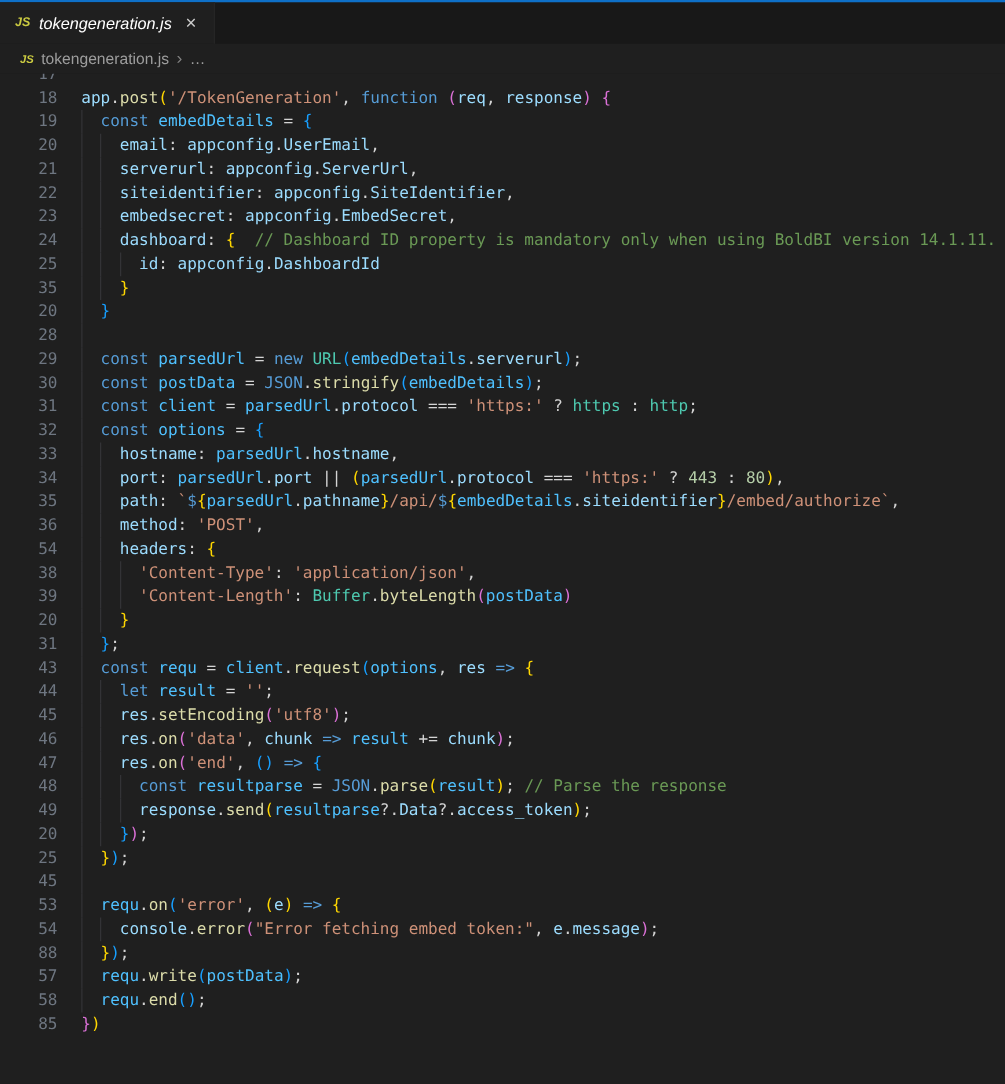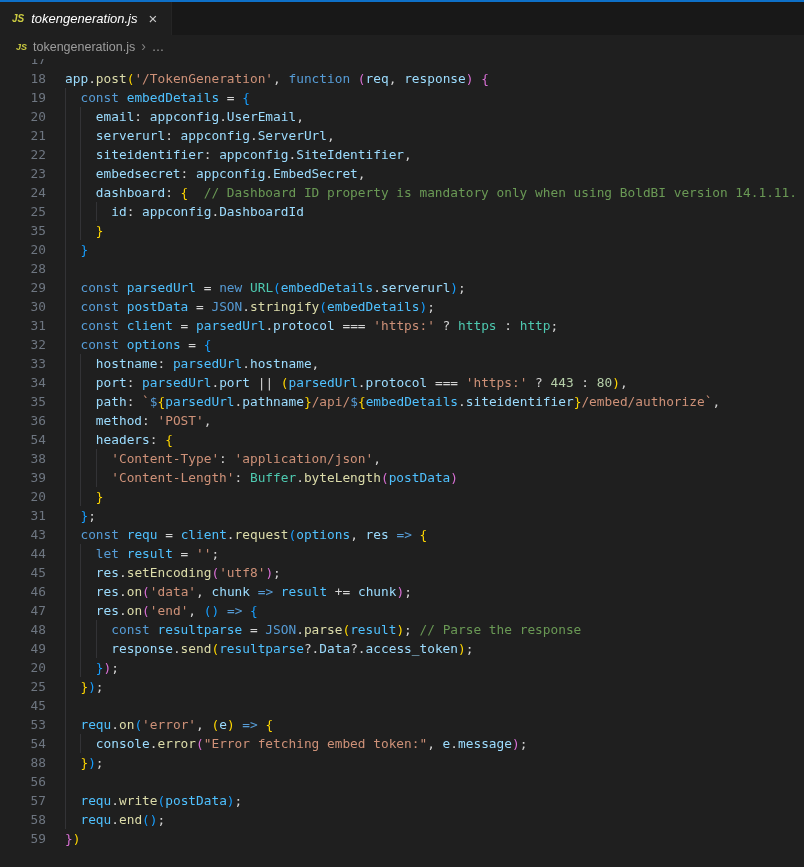--- a/index.html
+++ b/index.html
@@ -84,17 +84,16 @@
     <div class="row"><span class="guide" style="left: 65px;"></span><span class="guide" style="left: 80.4px;"></span><span class="ln">46</span><span class="code"><span style="color: rgb(212, 212, 212);">    </span><span style="color: rgb(156, 220, 254);">res</span><span style="color: rgb(212, 212, 212);">.</span><span style="color: rgb(220, 220, 170);">on</span><span style="color: rgb(218, 112, 214);">(</span><span style="color: rgb(206, 145, 120);">'data'</span><span style="color: rgb(212, 212, 212);">, </span><span style="color: rgb(156, 220, 254);">chunk</span><span style="color: rgb(212, 212, 212);"> </span><span style="color: rgb(86, 156, 214);">=&gt;</span><span style="color: rgb(212, 212, 212);"> </span><span style="color: rgb(79, 193, 255);">result</span><span style="color: rgb(212, 212, 212);"> += </span><span style="color: rgb(156, 220, 254);">chunk</span><span style="color: rgb(218, 112, 214);">)</span><span style="color: rgb(212, 212, 212);">;</span></span></div>
     <div class="row"><span class="guide" style="left: 65px;"></span><span class="guide" style="left: 80.4px;"></span><span class="ln">47</span><span class="code"><span style="color: rgb(212, 212, 212);">    </span><span style="color: rgb(156, 220, 254);">res</span><span style="color: rgb(212, 212, 212);">.</span><span style="color: rgb(220, 220, 170);">on</span><span style="color: rgb(218, 112, 214);">(</span><span style="color: rgb(206, 145, 120);">'end'</span><span style="color: rgb(212, 212, 212);">, </span><span style="color: rgb(23, 159, 255);">(</span><span style="color: rgb(23, 159, 255);">)</span><span style="color: rgb(212, 212, 212);"> </span><span style="color: rgb(86, 156, 214);">=&gt;</span><span style="color: rgb(212, 212, 212);"> </span><span style="color: rgb(23, 159, 255);">{</span></span></div>
     <div class="row"><span class="guide" style="left: 65px;"></span><span class="guide" style="left: 80.4px;"></span><span class="guide" style="left: 95.8px;"></span><span class="ln">48</span><span class="code"><span style="color: rgb(212, 212, 212);">      </span><span style="color: rgb(86, 156, 214);">const</span><span style="color: rgb(212, 212, 212);"> </span><span style="color: rgb(79, 193, 255);">resultparse</span><span style="color: rgb(212, 212, 212);"> = </span><span style="color: rgb(86, 156, 214);">JSON</span><span style="color: rgb(212, 212, 212);">.</span><span style="color: rgb(220, 220, 170);">parse</span><span style="color: rgb(255, 215, 0);">(</span><span style="color: rgb(79, 193, 255);">result</span><span style="color: rgb(255, 215, 0);">)</span><span style="color: rgb(212, 212, 212);">; </span><span style="color: rgb(106, 153, 85);">// Parse the response</span></span></div>
     <div class="row"><span class="guide" style="left: 65px;"></span><span class="guide" style="left: 80.4px;"></span><span class="guide" style="left: 95.8px;"></span><span class="ln">49</span><span class="code"><span style="color: rgb(212, 212, 212);">      </span><span style="color: rgb(156, 220, 254);">response</span><span style="color: rgb(212, 212, 212);">.</span><span style="color: rgb(220, 220, 170);">send</span><span style="color: rgb(255, 215, 0);">(</span><span style="color: rgb(79, 193, 255);">resultparse</span><span style="color: rgb(212, 212, 212);">?.</span><span style="color: rgb(156, 220, 254);">Data</span><span style="color: rgb(212, 212, 212);">?.</span><span style="color: rgb(156, 220, 254);">access_token</span><span style="color: rgb(255, 215, 0);">)</span><span style="color: rgb(212, 212, 212);">;</span></span></div>
     <div class="row"><span class="guide" style="left: 65px;"></span><span class="guide" style="left: 80.4px;"></span><span class="ln">20</span><span class="code"><span style="color: rgb(212, 212, 212);">    </span><span style="color: rgb(23, 159, 255);">}</span><span style="color: rgb(218, 112, 214);">)</span><span style="color: rgb(212, 212, 212);">;</span></span></div>
     <div class="row"><span class="guide" style="left: 65px;"></span><span class="ln">25</span><span class="code"><span style="color: rgb(212, 212, 212);">  </span><span style="color: rgb(255, 215, 0);">}</span><span style="color: rgb(23, 159, 255);">)</span><span style="color: rgb(212, 212, 212);">;</span></span></div>
     <div class="row"><span class="guide" style="left: 65px;"></span><span class="ln">45</span><span class="code"></span></div>
     <div class="row"><span class="guide" style="left: 65px;"></span><span class="ln">53</span><span class="code"><span style="color: rgb(212, 212, 212);">  </span><span style="color: rgb(79, 193, 255);">requ</span><span style="color: rgb(212, 212, 212);">.</span><span style="color: rgb(220, 220, 170);">on</span><span style="color: rgb(23, 159, 255);">(</span><span style="color: rgb(206, 145, 120);">'error'</span><span style="color: rgb(212, 212, 212);">, </span><span style="color: rgb(255, 215, 0);">(</span><span style="color: rgb(156, 220, 254);">e</span><span style="color: rgb(255, 215, 0);">)</span><span style="color: rgb(212, 212, 212);"> </span><span style="color: rgb(86, 156, 214);">=&gt;</span><span style="color: rgb(212, 212, 212);"> </span><span style="color: rgb(255, 215, 0);">{</span></span></div>
     <div class="row"><span class="guide" style="left: 65px;"></span><span class="guide" style="left: 80.4px;"></span><span class="ln">54</span><span class="code"><span style="color: rgb(212, 212, 212);">    </span><span style="color: rgb(156, 220, 254);">console</span><span style="color: rgb(212, 212, 212);">.</span><span style="color: rgb(220, 220, 170);">error</span><span style="color: rgb(218, 112, 214);">(</span><span style="color: rgb(206, 145, 120);">"Error fetching embed token:"</span><span style="color: rgb(212, 212, 212);">, </span><span style="color: rgb(156, 220, 254);">e</span><span style="color: rgb(212, 212, 212);">.</span><span style="color: rgb(156, 220, 254);">message</span><span style="color: rgb(218, 112, 214);">)</span><span style="color: rgb(212, 212, 212);">;</span></span></div>
     <div class="row"><span class="guide" style="left: 65px;"></span><span class="ln">88</span><span class="code"><span style="color: rgb(212, 212, 212);">  </span><span style="color: rgb(255, 215, 0);">}</span><span style="color: rgb(23, 159, 255);">)</span><span style="color: rgb(212, 212, 212);">;</span></span></div>
-    <div class="row"><span class="guide" style="left: 65px;"></span><span class="ln">56</span><span class="code"></span></div>
     <div class="row"><span class="guide" style="left: 65px;"></span><span class="ln">57</span><span class="code"><span style="color: rgb(212, 212, 212);">  </span><span style="color: rgb(79, 193, 255);">requ</span><span style="color: rgb(212, 212, 212);">.</span><span style="color: rgb(220, 220, 170);">write</span><span style="color: rgb(23, 159, 255);">(</span><span style="color: rgb(79, 193, 255);">postData</span><span style="color: rgb(23, 159, 255);">)</span><span style="color: rgb(212, 212, 212);">;</span></span></div>
     <div class="row"><span class="guide" style="left: 65px;"></span><span class="ln">58</span><span class="code"><span style="color: rgb(212, 212, 212);">  </span><span style="color: rgb(79, 193, 255);">requ</span><span style="color: rgb(212, 212, 212);">.</span><span style="color: rgb(220, 220, 170);">end</span><span style="color: rgb(23, 159, 255);">(</span><span style="color: rgb(23, 159, 255);">)</span><span style="color: rgb(212, 212, 212);">;</span></span></div>
-    <div class="row"><span class="ln">59</span><span class="code"><span style="color: rgb(218, 112, 214);">}</span><span style="color: rgb(255, 215, 0);">)</span></span></div>
+    <div class="row"><span class="ln">85</span><span class="code"><span style="color: rgb(218, 112, 214);">}</span><span style="color: rgb(255, 215, 0);">)</span></span></div>
   </div>
 
 </body></html>

